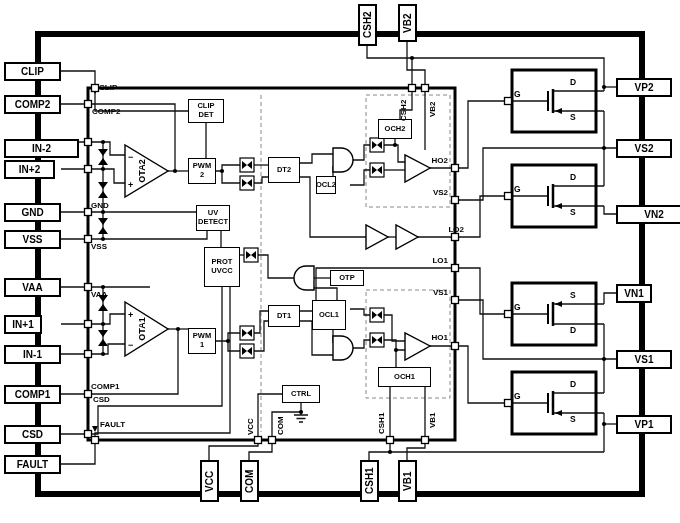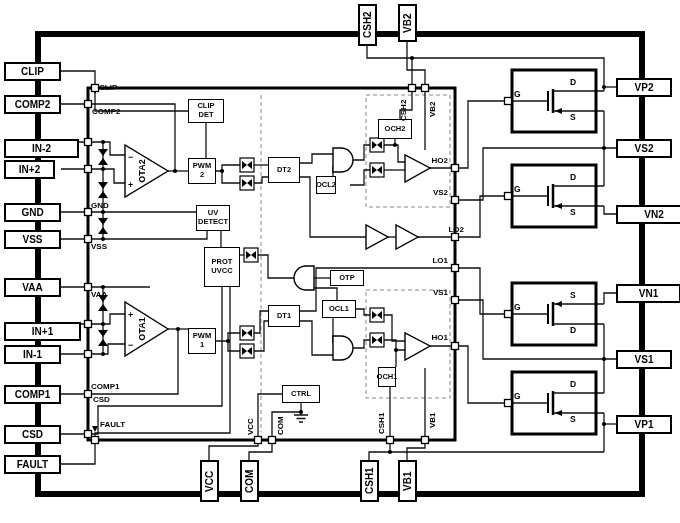--- a/index.html
+++ b/index.html
@@ -280,38 +280,38 @@
   </g>
 </svg>
 
 <div class="pin" style="left:4px;top:62px;width:57px;height:19px">CLIP</div>
 <div class="pin" style="left:4px;top:95px;width:57px;height:19px">COMP2</div>
 <div class="pin" style="left:4px;top:139px;width:75px;height:19px">IN-2</div>
 <div class="pin" style="left:4px;top:160px;width:51px;height:19px">IN+2</div>
 <div class="pin" style="left:4px;top:203px;width:57px;height:19px">GND</div>
 <div class="pin" style="left:4px;top:230px;width:57px;height:19px">VSS</div>
 <div class="pin" style="left:4px;top:278px;width:57px;height:19px">VAA</div>
-<div class="pin" style="left:4px;top:322px;width:77px;height:19px">IN+1</div>
+<div class="pin" style="left:4px;top:315px;width:38px;height:19px">IN+1</div>
 <div class="pin" style="left:4px;top:345px;width:57px;height:19px">IN-1</div>
 <div class="pin" style="left:4px;top:385px;width:57px;height:19px">COMP1</div>
 <div class="pin" style="left:4px;top:425px;width:57px;height:19px">CSD</div>
 <div class="pin" style="left:4px;top:455px;width:57px;height:19px">FAULT</div>
 
 <div class="pin vert" style="left:358px;top:4px;width:19px;height:42px">CSH2</div>
 <div class="pin vert" style="left:398px;top:4px;width:19px;height:38px">VB2</div>
 
 <div class="pin vert" style="left:200px;top:460px;width:19px;height:42px">VCC</div>
 <div class="pin vert" style="left:240px;top:460px;width:19px;height:42px">COM</div>
 <div class="pin vert" style="left:360px;top:460px;width:19px;height:42px">CSH1</div>
 <div class="pin vert" style="left:398px;top:460px;width:19px;height:42px">VB1</div>
 
 <div class="pin" style="left:616px;top:78px;width:56px;height:19px">VP2</div>
 <div class="pin" style="left:616px;top:139px;width:56px;height:19px">VS2</div>
 <div class="pin" style="left:616px;top:205px;width:76px;height:19px">VN2</div>
-<div class="pin" style="left:616px;top:284px;width:65px;height:19px">VN1</div>
+<div class="pin" style="left:616px;top:284px;width:36px;height:19px">VN1</div>
 <div class="pin" style="left:616px;top:350px;width:56px;height:19px">VS1</div>
 <div class="pin" style="left:616px;top:415px;width:56px;height:19px">VP1</div>
 
 <div class="blk" style="left:188px;top:99px;width:36px;height:24px">
   <span>CLIP</span>
       <span>DET</span>
     </div>
 <div class="blk" style="left:188px;top:158px;width:28px;height:26px">
   <span>PWM</span>
       <span>2</span>
@@ -324,24 +324,24 @@
   <span>PROT</span>
       <span>UVCC</span>
     </div>
 <div class="blk" style="left:188px;top:328px;width:28px;height:26px">
   <span>PWM</span>
       <span>1</span>
     </div>
 <div class="blk" style="left:268px;top:157px;width:32px;height:26px">DT2</div>
 <div class="blk" style="left:268px;top:305px;width:32px;height:22px">DT1</div>
 <div class="blk" style="left:316px;top:176px;width:20px;height:18px">OCL2</div>
-<div class="blk" style="left:322px;top:300px;width:34px;height:18px">OCL1</div>
+<div class="blk" style="left:312px;top:300px;width:34px;height:30px">OCL1</div>
 <div class="blk" style="left:330px;top:270px;width:34px;height:16px">OTP</div>
 <div class="blk" style="left:378px;top:119px;width:34px;height:20px">OCH2</div>
-<div class="blk" style="left:378px;top:367px;width:18px;height:20px">OCH1</div>
+<div class="blk" style="left:378px;top:367px;width:53px;height:20px">OCH1</div>
 <div class="blk" style="left:282px;top:385px;width:38px;height:18px">CTRL</div>
 
 <div class="lbl" style="left:99px;top:83px">CLIP</div>
 <div class="lbl" style="left:92px;top:107px">COMP2</div>
 <div class="lbl" style="left:91px;top:201px">GND</div>
 <div class="lbl" style="left:91px;top:242px">VSS</div>
 <div class="lbl" style="left:91px;top:290px">VAA</div>
 <div class="lbl" style="left:91px;top:382px">COMP1</div>
 <div class="lbl" style="left:93px;top:395px">CSD</div>
 <div class="lbl" style="left:100px;top:420px">FAULT</div>

